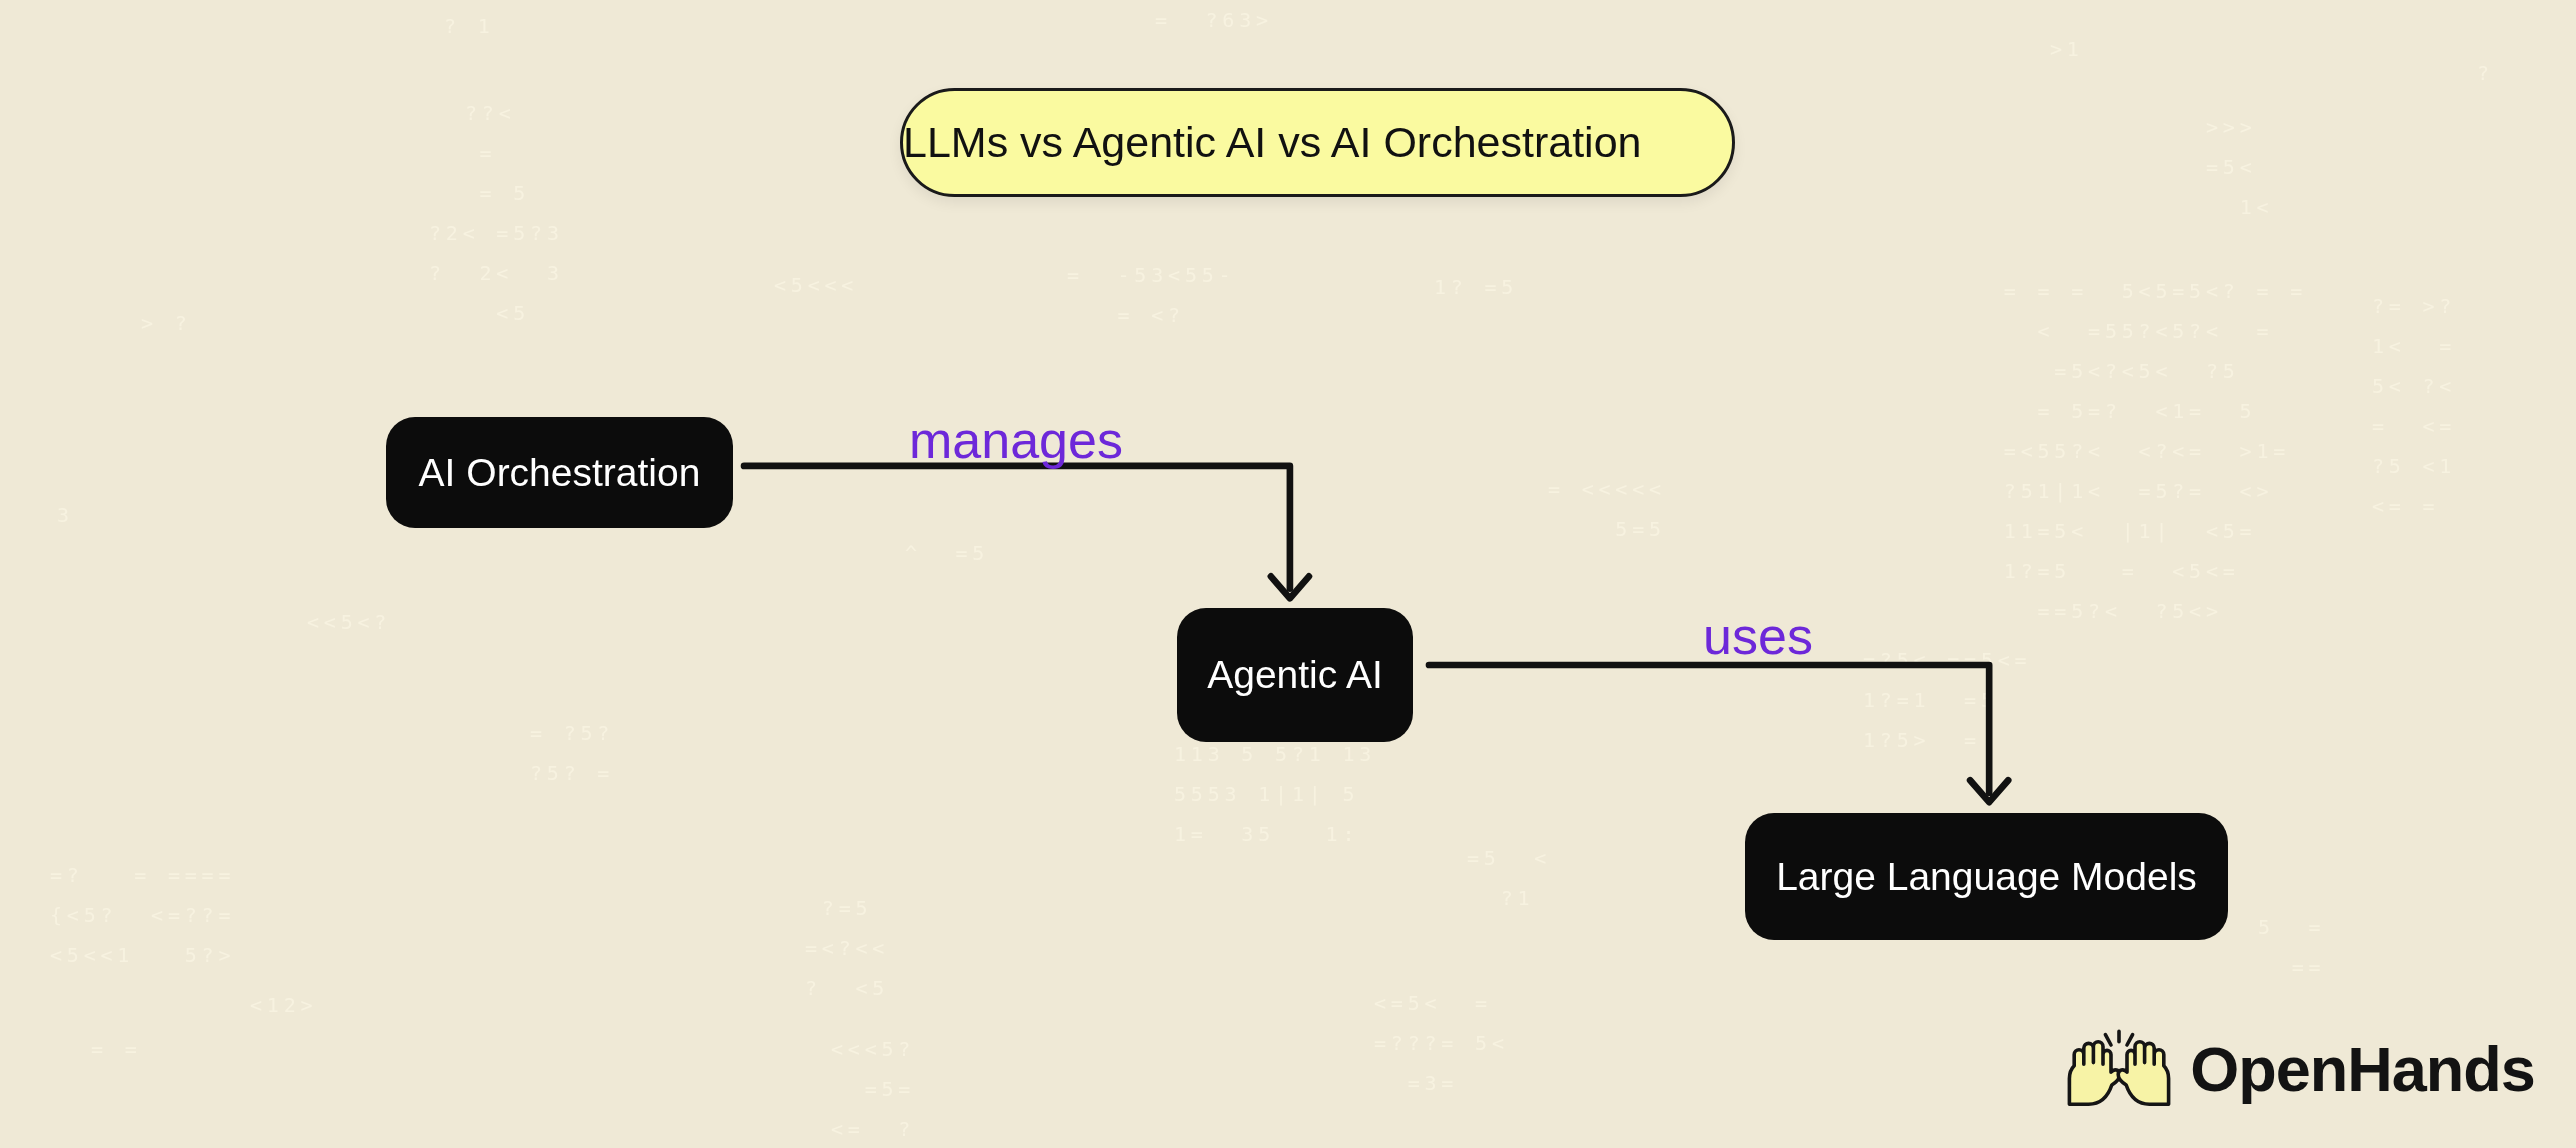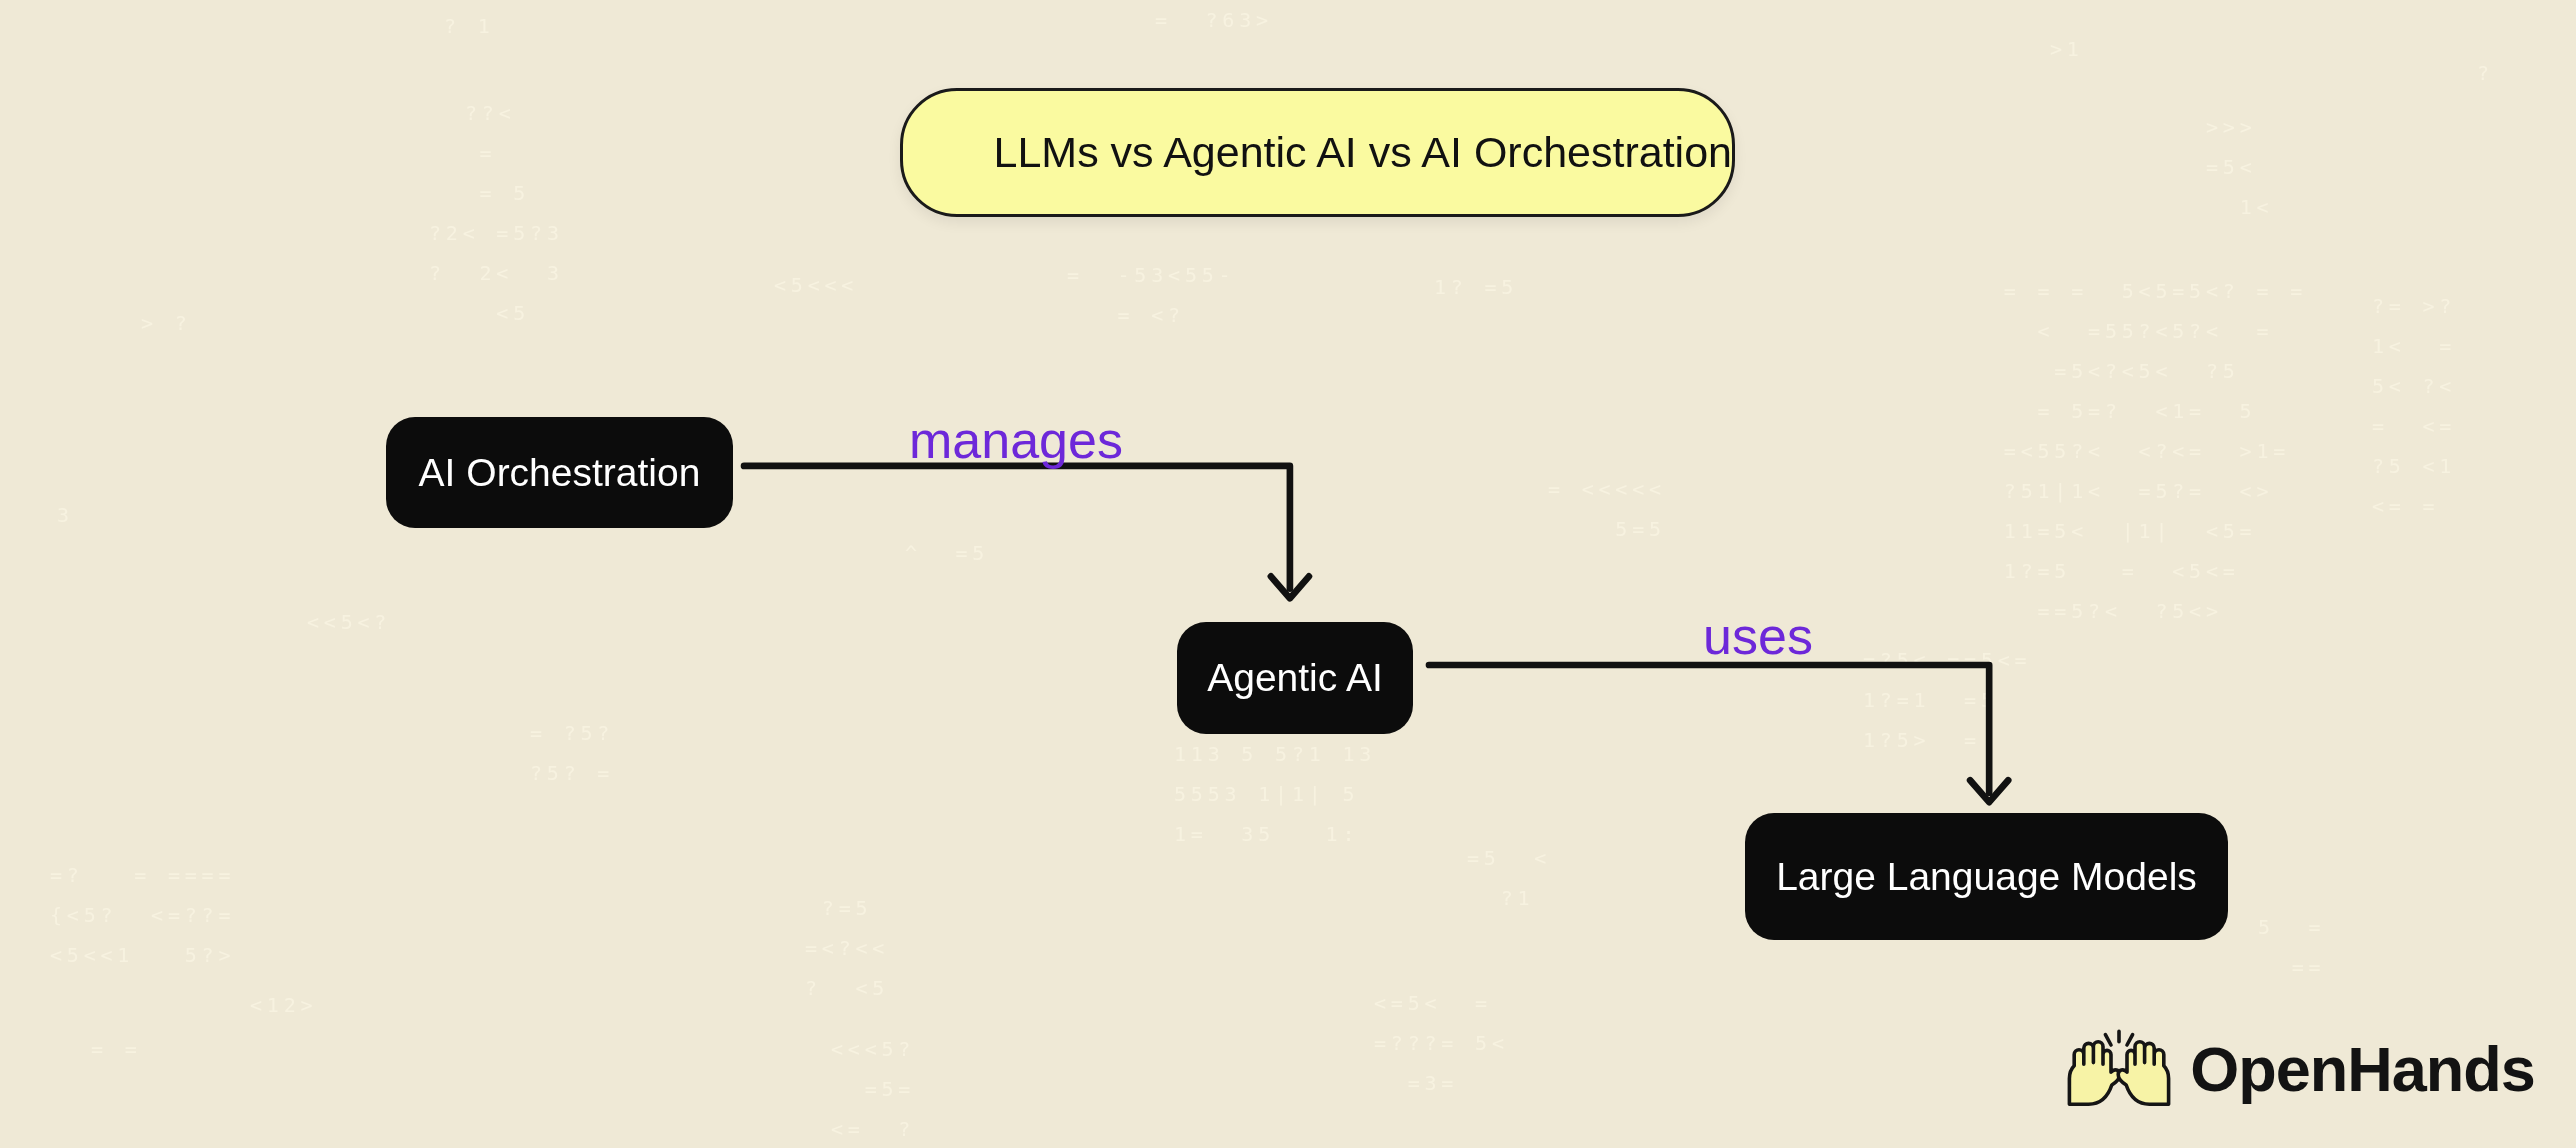--- a/index.html
+++ b/index.html
@@ -26,35 +26,35 @@
   
   .pattern{position:absolute;inset:0;pointer-events:none;}
   .pattern .pblock{
     position:absolute;
     font-family:"DejaVu Sans Mono",monospace;
     font-size:20px;line-height:40px;letter-spacing:4.8px;
     color:var(--pattern);white-space:pre;user-select:none;
   }
   
   .title-pill{
-    position:absolute;left:900px;top:88px;width:835px;height:129px;
+    position:absolute;left:900px;top:88px;width:835px;height:109px;
     background:var(--pill-bg);
     border:3.3px solid #1a1a1a;border-radius:57px;
-    display:flex;align-items:center;justify-content:flex-end;
+    display:flex;align-items:center;justify-content:flex-start;
     box-shadow:0 5.7px 13.3px rgba(0,0,0,0.07);
   }
   .title-pill span{font-size:43px;color:#111;}
   
   .node{
     position:absolute;background:var(--node-bg);color:var(--node-text);
     border-radius:29px;display:flex;align-items:center;justify-content:center;
     font-size:39px;white-space:nowrap;
   }
   .node-orchestration{left:386px;top:417px;width:347px;height:111px;}
-  .node-agentic{left:1177px;top:622px;width:236px;height:112px;}
+  .node-agentic{left:1177px;top:608px;width:236px;height:134px;}
   .node-llm{left:1745px;top:813px;width:483px;height:127px;}
   
   .arrows{position:absolute;left:0;top:0;width:2576px;height:1149px;pointer-events:none;}
   .arrows path{fill:none;stroke:#111;stroke-width:7;stroke-linecap:round;stroke-linejoin:round;}
   .edge-label{
     position:absolute;transform:translate(-50%,-50%);
     font-size:52px;color:#6d28d9;white-space:nowrap;
   }
   .edge-label-manages{left:1016px;top:440px;}
   .edge-label-uses{left:1710px;top:636px;margin-left:48px;}

